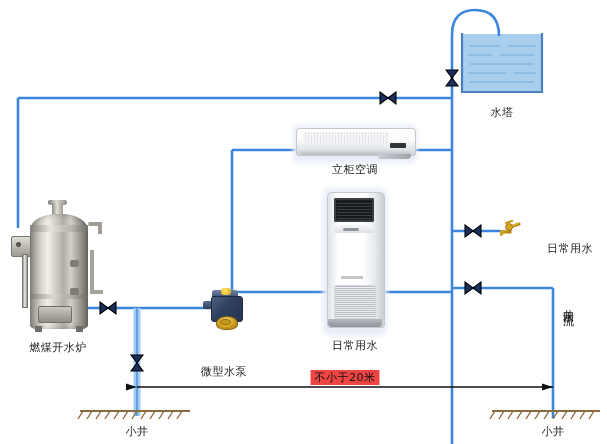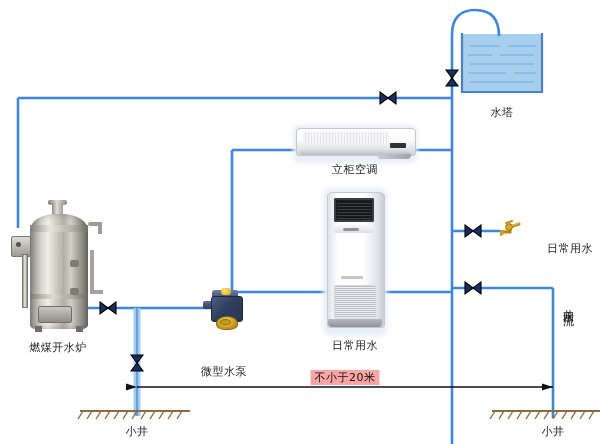--- a/index.html
+++ b/index.html
@@ -641,15 +641,15 @@
   <div class="lbl lbl-center" style="left:224px; top:340px;margin-top:24px;">微型水泵</div>
 
   <div class="lbl lbl-center" style="left:536px; top:241px;margin-left:34px;">日常用水</div>
 
   <div class="lbl lbl-vert" style="left:562px; top:300px;">井水回流</div>
 
   <div class="lbl lbl-center" style="left:137px; top:424px;">小井</div>
 
   <div class="lbl lbl-center" style="left:553px; top:424px;">小井</div>
 
-  <div class="lbl lbl-center dim-label" style="left:345px; top:370px; background:#fca5a5; padding:0 4px;">不小于20米</div>
+  <div class="lbl lbl-center dim-label" style="left:345px; top:370px; background:#ef4444; padding:0 4px;">不小于20米</div>
 
 </div>
 
 </body></html>

